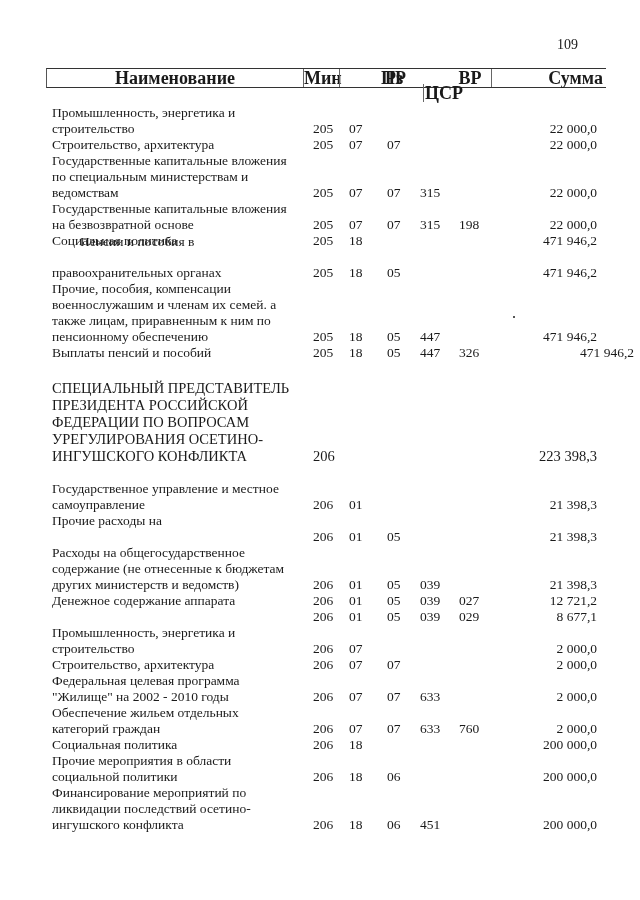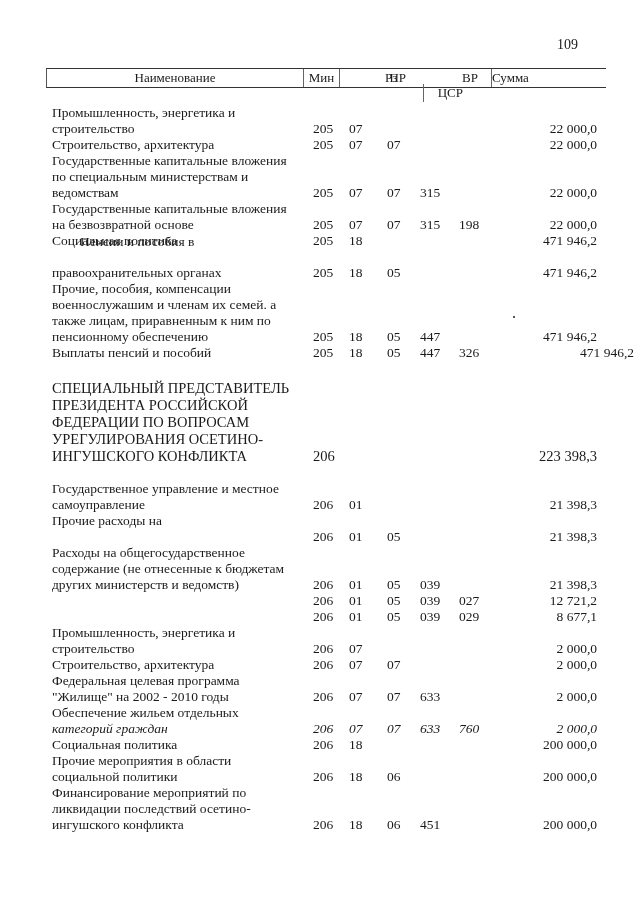--- a/index.html
+++ b/index.html
@@ -4,31 +4,32 @@
 <style>
   html, body { margin: 0; padding: 0; }
   body {
     width: 640px; height: 900px; background: #ffffff; position: relative; overflow: hidden;
     font-family: "Liberation Serif", "DejaVu Serif", serif; color: #1a1a1a;
   }
   .page-number { position: absolute; left: 557px; top: 37px; font-size: 14px; }
   .header-box {
     position: absolute; left: 46px; top: 68px; width: 559px; height: 18px;
     border-top: 1px solid #333; border-bottom: 1px solid #333; border-left: 1px solid #555;
-    font-size: 13px;
+    font-size: 18px;
+    font-weight: bold;
   }
   .hcell { position: absolute; top: 0; height: 18px; line-height: 18px; box-sizing: border-box; }
   .hcell.div { border-left: 1px solid #666; }
   .h-name { left: 0; width: 256px; text-align: center; }
   .h-min { left: 256px; width: 36px; text-align: center; }
   .h-rz { left: 292px; width: 32px; text-align: center; padding-left: 45px; }
   .h-pr { left: 324px; width: 38px; text-align: right; padding-right: 3px; }
   .h-csr { left: 376px; width: 40px; text-align: right; margin-top: 15px; }
   .h-vr { left: 402px; width: 42px; text-align: center; }
-  .h-sum { left: 444px; width: 115px; padding-right: 3px; }
+  .h-sum { left: 444px; width: 115px; text-align: right; padding-right: 3px; }
 
   .line { position: absolute; left: 0; width: 640px; height: 16px; font-size: 13.5px; line-height: 16px; }
   .line.big { height: 17px; line-height: 17px; font-size: 14.5px; }
   .name { position: absolute; left: 52px; white-space: nowrap; }
   .c-min { position: absolute; left: 313px; }
   .c-rz { position: absolute; left: 349px; }
   .c-pr { position: absolute; left: 387px; }
   .c-csr { position: absolute; left: 420px; }
   .c-vr { position: absolute; left: 459px; }
   .c-sum { position: absolute; right: 43px; text-align: right; }
@@ -177,20 +178,21 @@
     </div>
     <div class="line" style="top: 577px;">
       <span class="name">других министерств и ведомств)</span>
       <span class="c-min">206</span>
       <span class="c-rz">01</span>
       <span class="c-pr">05</span>
       <span class="c-csr">039</span>
       <span class="c-sum">21 398,3</span>
     </div>
     <div class="line" style="top: 593px;">
+      <span class="name">Денежное содержание аппарата</span>
       <span class="c-min">206</span>
       <span class="c-rz">01</span>
       <span class="c-pr">05</span>
       <span class="c-csr">039</span>
       <span class="c-vr">027</span>
       <span class="c-sum">12 721,2</span>
     </div>
     <div class="line" style="top: 609px;">
       <span class="c-min">206</span>
       <span class="c-rz">01</span>
@@ -222,21 +224,21 @@
       <span class="name">"Жилище" на 2002 - 2010 годы</span>
       <span class="c-min">206</span>
       <span class="c-rz">07</span>
       <span class="c-pr">07</span>
       <span class="c-csr">633</span>
       <span class="c-sum">2 000,0</span>
     </div>
     <div class="line" style="top: 705px;">
       <span class="name">Обеспечение жильем отдельных</span>
     </div>
-    <div class="line" style="top: 721px; font-style: italic;">
+    <div class="line" style="top: 721px;">
       <span class="name">категорий граждан</span>
       <span class="c-min">206</span>
       <span class="c-rz">07</span>
       <span class="c-pr">07</span>
       <span class="c-csr">633</span>
       <span class="c-vr">760</span>
       <span class="c-sum">2 000,0</span>
     </div>
     <div class="line" style="top: 737px;">
       <span class="name">Социальная политика</span>

